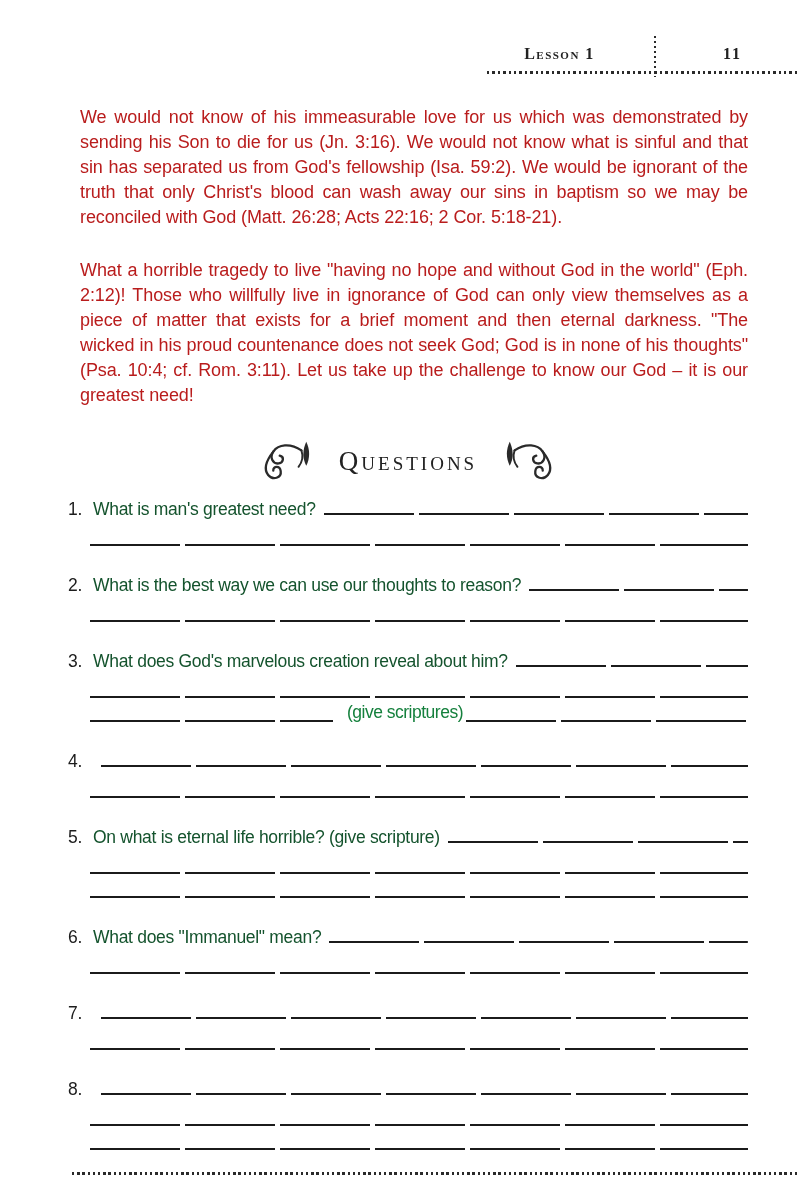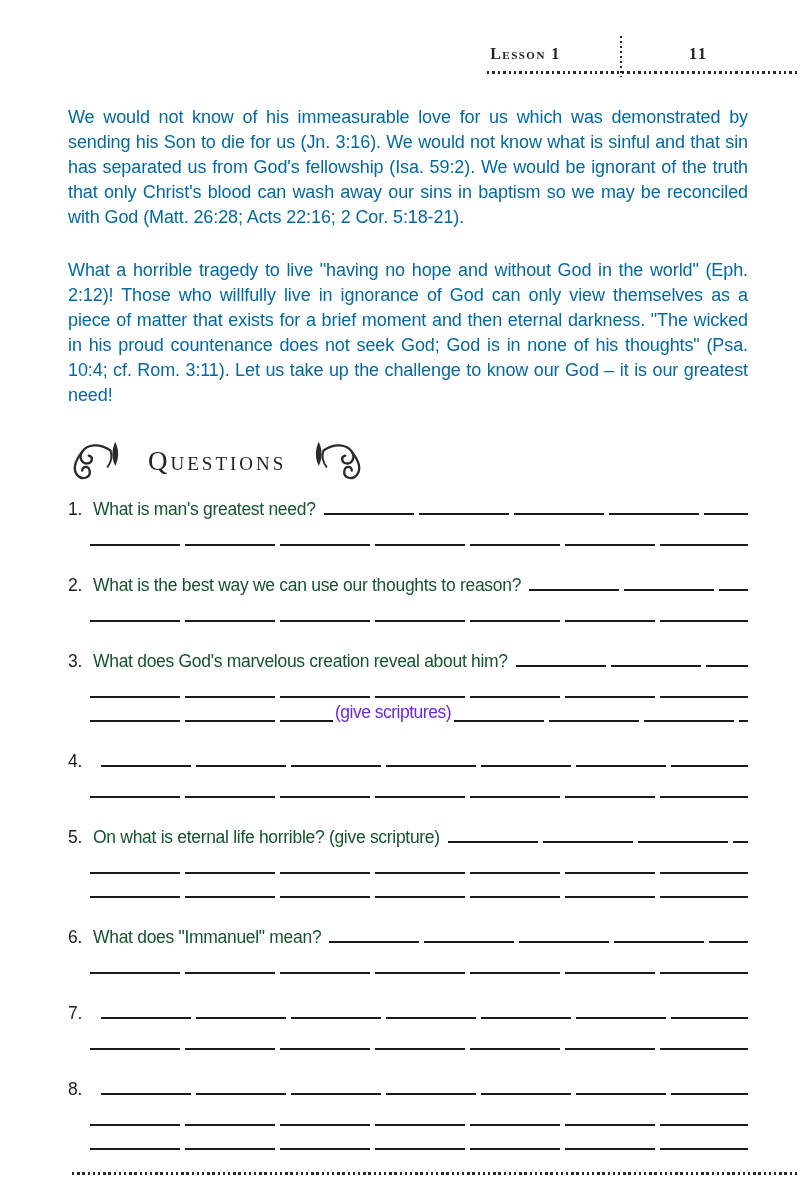--- a/index.html
+++ b/index.html
@@ -26,42 +26,42 @@
     font-size:16px;
     letter-spacing:1.5px;
     margin-top:9px;
     color:#222;
   }
   .hdr-vsep {
     width:2px; height:41px;
     margin:0 40px 0 32px;
     background:repeating-linear-gradient(180deg,#2a2a2a 0 2px, transparent 2px 5px);
   }
-  .page-num { margin-right:92px; letter-spacing:2px; }
+  .page-num { margin-right:58px; letter-spacing:2px; }
   .hdr-rule {
     position:absolute; top:71px; left:487px; right:0; height:3px;
     background:repeating-linear-gradient(90deg,#2a2a2a 0 2.4px, transparent 2.4px 5.4px);
   }
 
   
   .content { padding:30px 52px 0 68px; }
   .para {
-    margin:0 0 28px 0;
+    margin:0 0 28px 12px;
     font-size:18px;
     line-height:25px;
     text-align:justify;
     letter-spacing:-0.1px;
-    color:#0369a1;
+    color:#b91c1c;
   }
 
   
   .q-heading {
     margin:18px 0 10px 0;
     height:50px;
-    display:flex; align-items:center; 
+    display:flex; align-items:center; justify-content:center;
     gap:24px;
   }
   .q-heading .title {
     font-family:"Liberation Serif", serif;
     font-variant:small-caps;
     font-size:27px;
     letter-spacing:3px;
     color:#222;
     line-height:1;
     padding:0 2px;
@@ -92,21 +92,21 @@
     height:24px; margin-left:22px;
   }
   .q-mid {
     height:24px; margin-left:22px;
     display:flex; align-items:flex-end;
   }
   .q-mid .seg1 { width:243px; height:19px; }
   .q-mid .seg2 { flex:1; height:19px; }
   .q-mid .mid-label {
     font-size:17.5px; letter-spacing:-0.5px;
-    padding:0 3px 0 2px; line-height:20px; color:#6d28d9;
+    padding:0 3px 0 2px; line-height:20px; color:#15803d;margin-left:12px;
   }
 
   
   .ftr-rule {
     position:absolute; top:1172px; left:72px; right:0; height:3px;
     background:repeating-linear-gradient(90deg,#2a2a2a 0 2.4px, transparent 2.4px 5.2px);
   }
 </style>
 </head>
 <body>

